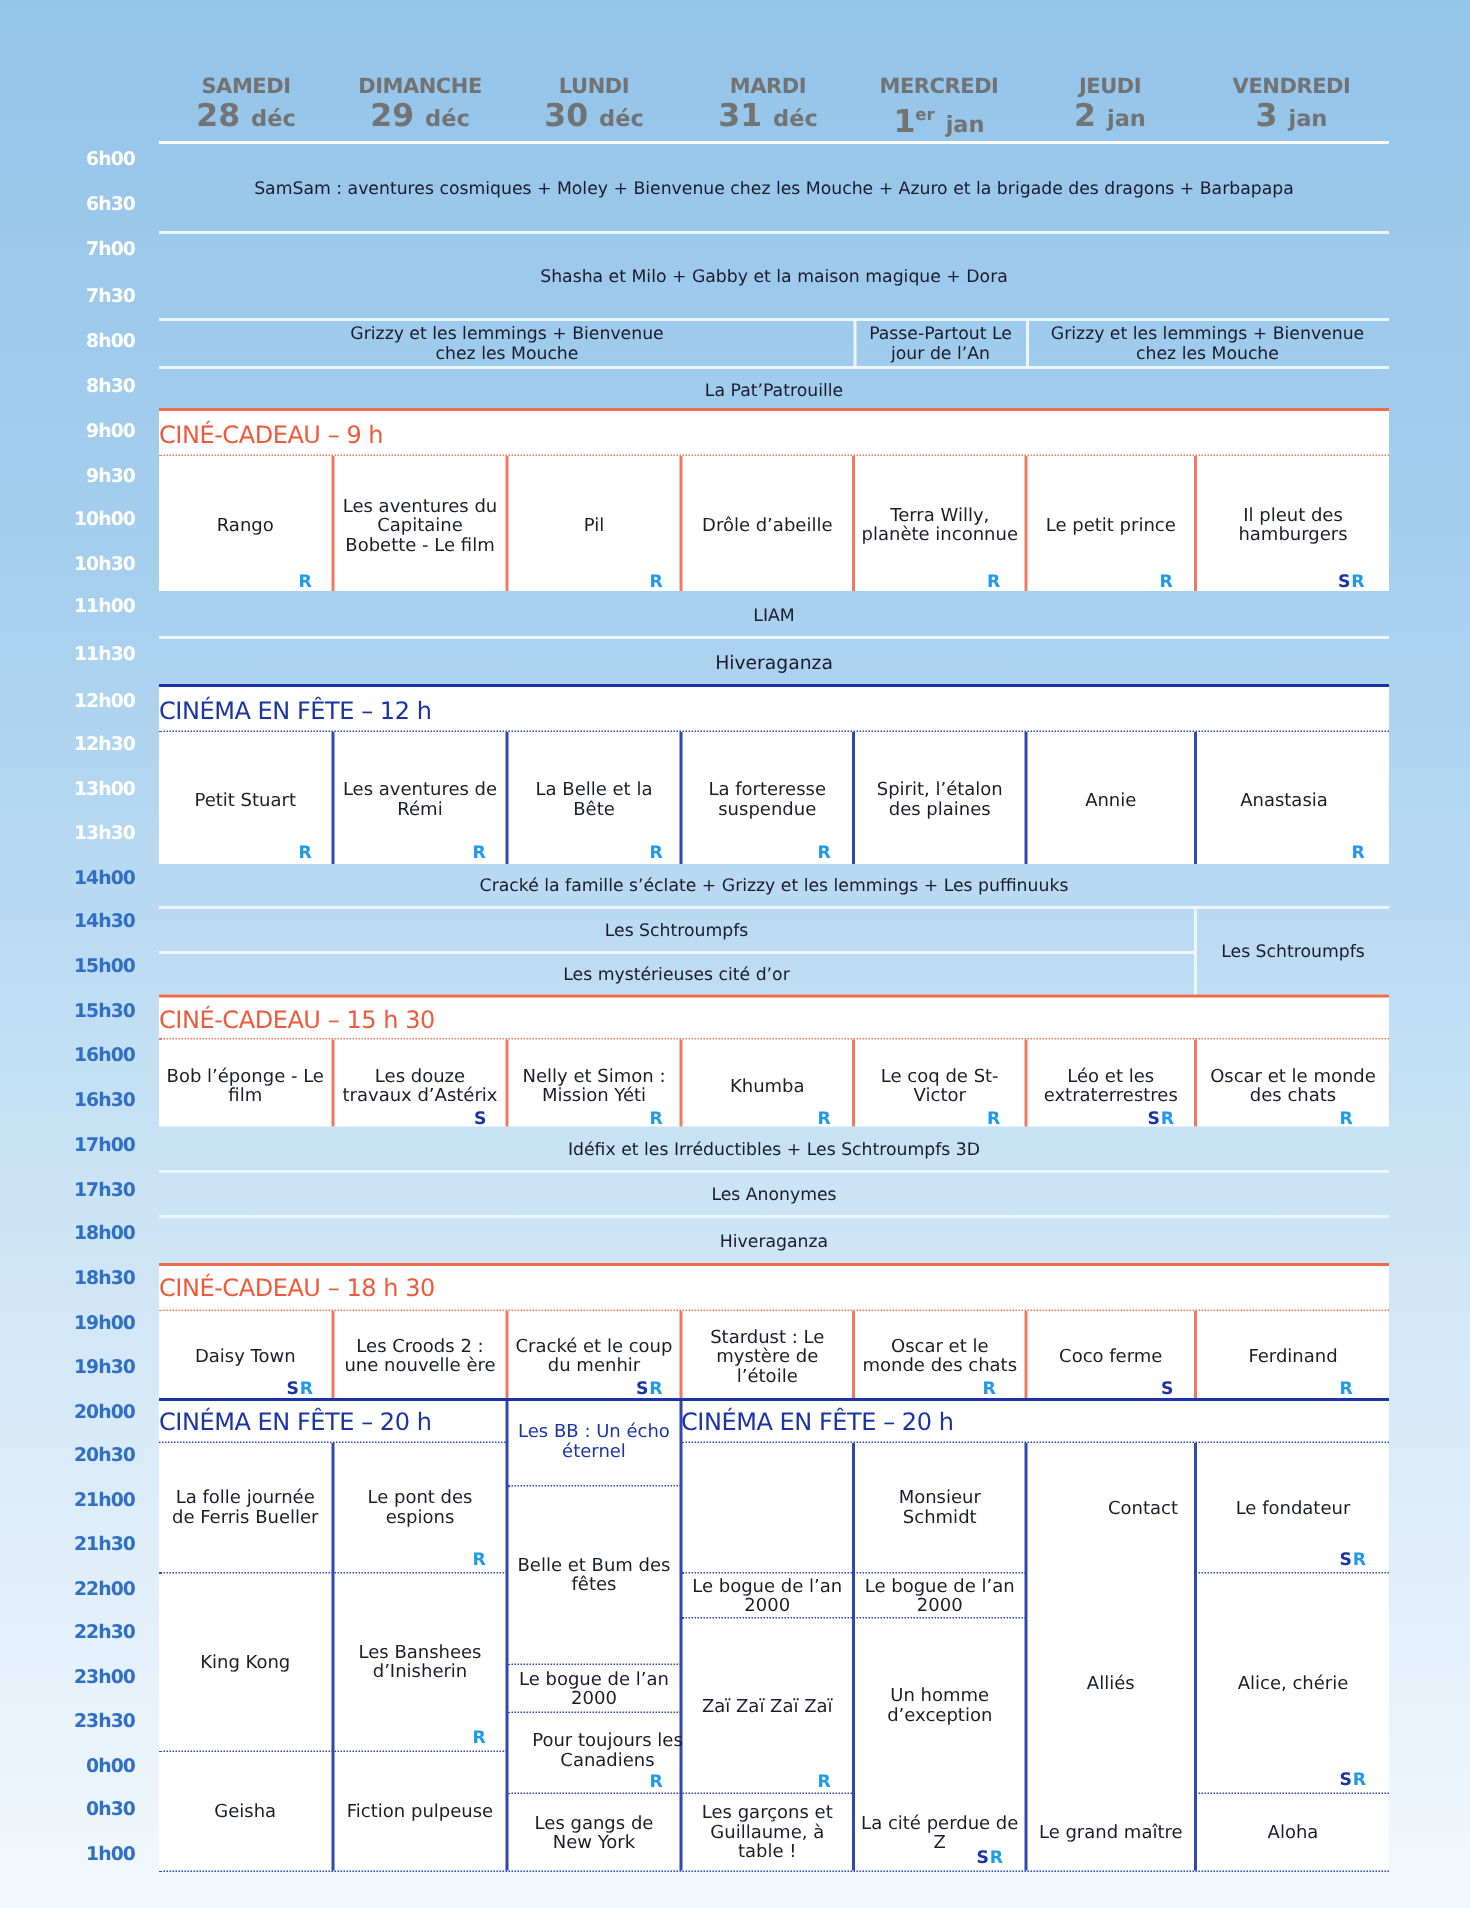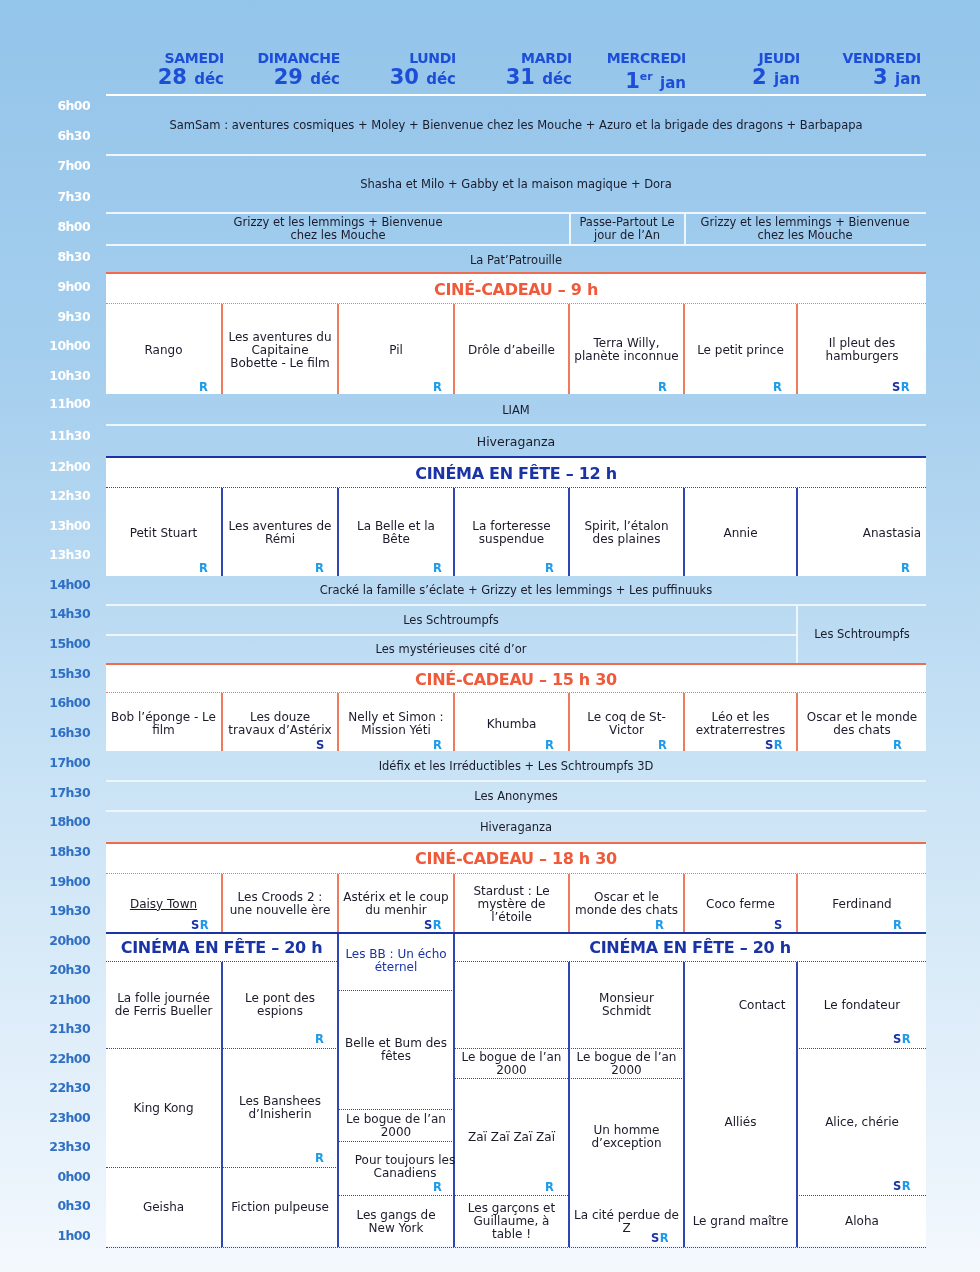--- a/index.html
+++ b/index.html
@@ -2,36 +2,36 @@
 <html><head>
 <meta charset="utf-8">
 <style>
   * { box-sizing: border-box; margin: 0; padding: 0; }
   html, body { width: 980px; height: 1272px; overflow: hidden; }
   body {
     font-family: "DejaVu Sans", sans-serif;
     background: linear-gradient(180deg, #93c4ea 0%, #a6cfee 30%, #c8e2f5 60%, #f3f8fd 100%);
     position: relative;
   }
-  .day { position: absolute; top: 50px; text-align: right; color: #1d4ed8; width: 120px; }
+  .day { position: absolute; top: 50px; text-align: center; color: #737373; width: 120px; }
   .day .name { font-size: 14px; font-weight: bold; line-height: 16px; letter-spacing: -0.3px; }
   .day .date { font-size: 21px; font-weight: bold; line-height: 22px; }
   .day .date .mo { font-size: 15px; }
   .day .date sup { font-size: 11px; vertical-align: 8px; font-weight: bold; }
   .hdr-line { position: absolute; left: 106px; width: 820px; top: 94px; height: 2px; background: #fff; }
   .time { position: absolute; left: 20px; width: 70px; text-align: right; font-size: 12.5px; font-weight: bold; letter-spacing: -0.6px; }
   .time.w { color: #fff; }
   .time.b { color: #2f6fc4; }
   .band { position: absolute; display: flex; align-items: center; justify-content: center; text-align: center; font-size: 11.5px; color: #1b1b2b; line-height: 13px; }
   .sep { position: absolute; height: 2px; background: #eef6fd; }
   .vsep { position: absolute; width: 2px; background: #eef6fd; }
   .block { position: absolute; background: #fff; }
   .block.orange { border-top: 2px solid #f06a4e; }
   .block.blue { border-top: 2px solid #1a34a6; }
-  .btitle { position: absolute; left: 0; right: 0; text-align: center; font-size: 16px; font-weight: bold; letter-spacing: -0.3px; }
+  .btitle { position: absolute; left: 0; right: 0; text-align: left; font-size: 16px; font-weight: normal; letter-spacing: -0.3px; }
   .btitle.o { color: #ee5a3a; }
   .btitle.bl { color: #1a34a6; }
   .dot-o { position: absolute; height: 0; border-top: 1.5px dotted #f07a5e; }
   .dot-b { position: absolute; height: 0; border-top: 1.5px dotted #3046b0; }
   .vl-o { position: absolute; width: 2px; background: #f07a5e; }
   .vl-b { position: absolute; width: 2px; background: #3046b0; }
   .cell { position: absolute; display: flex; align-items: center; justify-content: center; text-align: center; font-size: 12px; line-height: 13px; color: #1b1b2b; padding: 0 3px; }
   .cell.bluetxt { color: #1a34a6; align-items: flex-start; padding-top: 4px; }
   .badge { position: absolute; font-size: 11.5px; font-weight: bold; letter-spacing: 0.5px; }
   .badge .s { color: #1a34a6; }
@@ -159,21 +159,21 @@
   <div class="vl-b" style="left:347px;top:30px;bottom:0;"></div>
   <div class="vl-b" style="left:462px;top:30px;bottom:0;"></div>
   <div class="vl-b" style="left:577px;top:30px;bottom:0;"></div>
   <div class="vl-b" style="left:690px;top:30px;bottom:0;"></div>
   <div class="cell" style="left:0;width:115px;top:30px;height:90px;">Petit Stuart</div>
   <div class="cell" style="left:117px;width:114px;top:30px;height:90px;">Les aventures de Rémi</div>
   <div class="cell" style="left:233px;width:114px;top:30px;height:90px;">La Belle et la Bête</div>
   <div class="cell" style="left:349px;width:113px;top:30px;height:90px;">La forteresse suspendue</div>
   <div class="cell" style="left:464px;width:113px;top:30px;height:90px;">Spirit, l’étalon des plaines</div>
   <div class="cell" style="left:579px;width:111px;top:30px;height:90px;">Annie</div>
-  <div class="cell" style="left:728px;width:116px;top:30px;height:90px;">Anastasia</div>
+  <div class="cell" style="left:692px;width:116px;top:30px;height:90px;">Anastasia</div>
   <div class="badge" style="left:93px;top:103px;"><span class="r">R</span></div>
   <div class="badge" style="left:209px;top:103px;"><span class="r">R</span></div>
   <div class="badge" style="left:327px;top:103px;"><span class="r">R</span></div>
   <div class="badge" style="left:439px;top:103px;"><span class="r">R</span></div>
   <div class="badge" style="left:795px;top:103px;"><span class="r">R</span></div>
 </div>
 
 <div class="band" style="left:106px;width:820px;top:576px;height:28px;">Cracké la famille s’éclate + Grizzy et les lemmings + Les puffinuuks</div>
 <div class="sep" style="left:106px;width:820px;top:604px;"></div>
 <div class="band" style="left:106px;width:690px;top:606px;height:28px;">Les Schtroumpfs</div>
@@ -214,23 +214,23 @@
 
 <div class="block orange" style="left:106px;width:820px;top:842px;height:90px;">
   <div class="btitle o" style="top:5px;">CINÉ-CADEAU – 18 h 30</div>
   <div class="dot-o" style="left:0;right:0;top:29px;"></div>
   <div class="vl-o" style="left:115px;top:30px;bottom:0;"></div>
   <div class="vl-o" style="left:231px;top:30px;bottom:0;"></div>
   <div class="vl-o" style="left:347px;top:30px;bottom:0;"></div>
   <div class="vl-o" style="left:462px;top:30px;bottom:0;"></div>
   <div class="vl-o" style="left:577px;top:30px;bottom:0;"></div>
   <div class="vl-o" style="left:690px;top:30px;bottom:0;"></div>
-  <div class="cell" style="left:0;width:115px;top:30px;height:60px;text-decoration:underline;">Daisy Town</div>
+  <div class="cell" style="left:0;width:115px;top:30px;height:60px;">Daisy Town</div>
   <div class="cell" style="left:117px;width:114px;top:30px;height:60px;">Les Croods 2 : une nouvelle ère</div>
-  <div class="cell" style="left:233px;width:114px;top:30px;height:60px;">Astérix et le coup du menhir</div>
+  <div class="cell" style="left:233px;width:114px;top:30px;height:60px;">Cracké et le coup du menhir</div>
   <div class="cell" style="left:349px;width:113px;top:30px;height:60px;">Stardust : Le mystère de l’étoile</div>
   <div class="cell" style="left:464px;width:113px;top:30px;height:60px;">Oscar et le monde des chats</div>
   <div class="cell" style="left:579px;width:111px;top:30px;height:60px;">Coco ferme</div>
   <div class="cell" style="left:692px;width:128px;top:30px;height:60px;">Ferdinand</div>
   <div class="badge" style="left:85px;top:74px;"><span class="s">S</span><span class="r">R</span></div>
   <div class="badge" style="left:318px;top:74px;"><span class="s">S</span><span class="r">R</span></div>
   <div class="badge" style="left:549px;top:74px;"><span class="r">R</span></div>
   <div class="badge" style="left:668px;top:74px;"><span class="s">S</span></div>
   <div class="badge" style="left:787px;top:74px;"><span class="r">R</span></div>
 </div>

